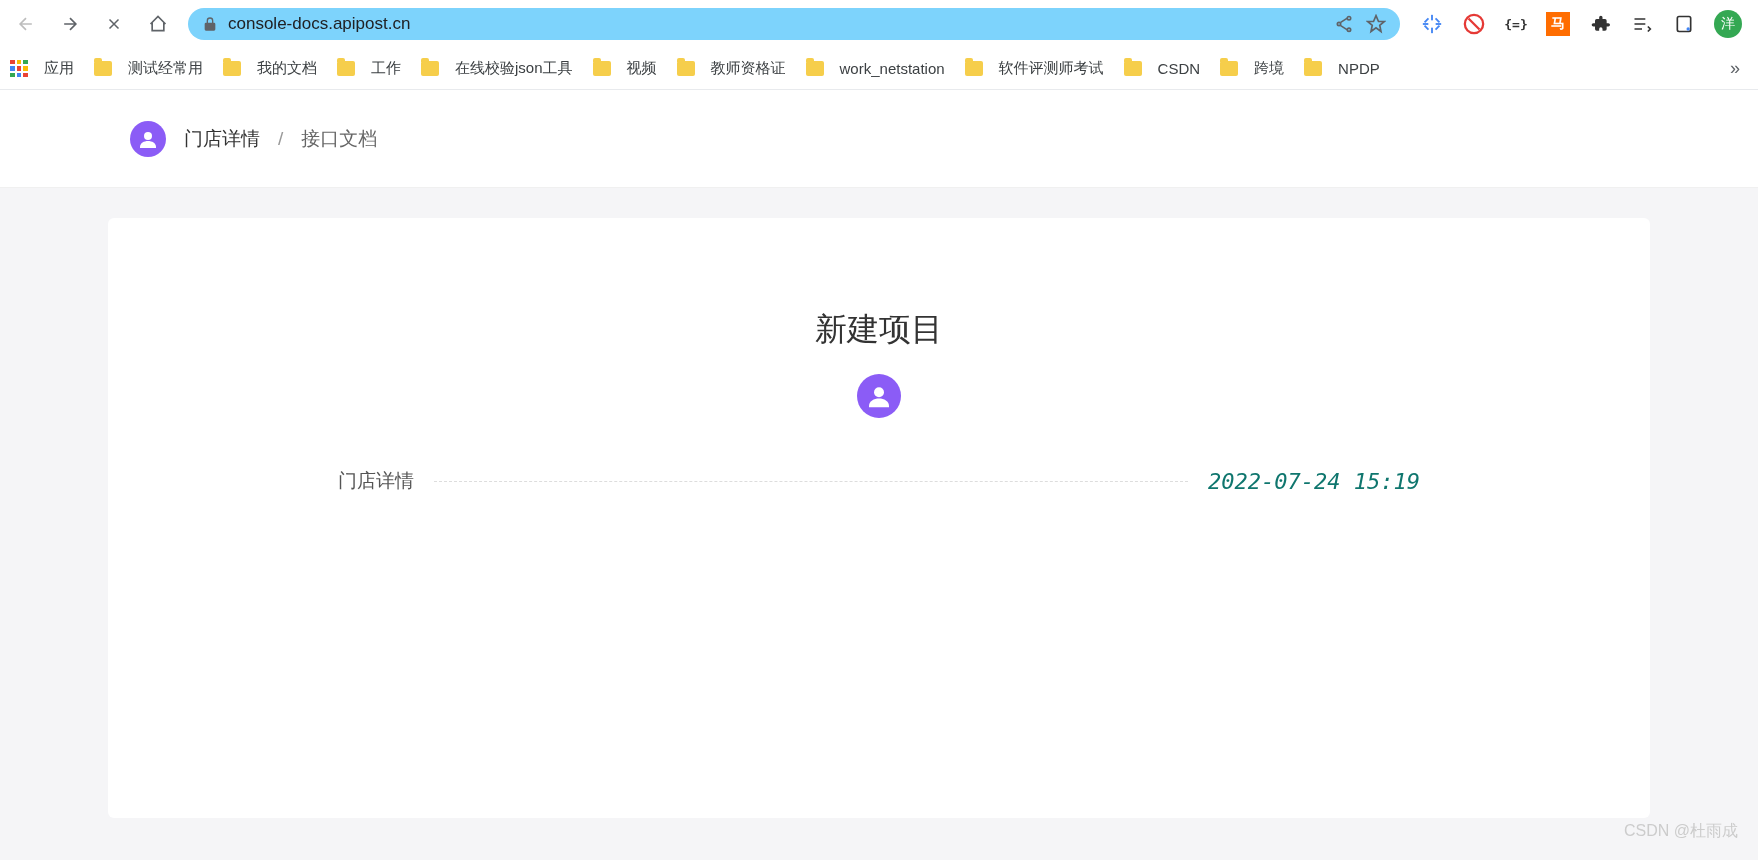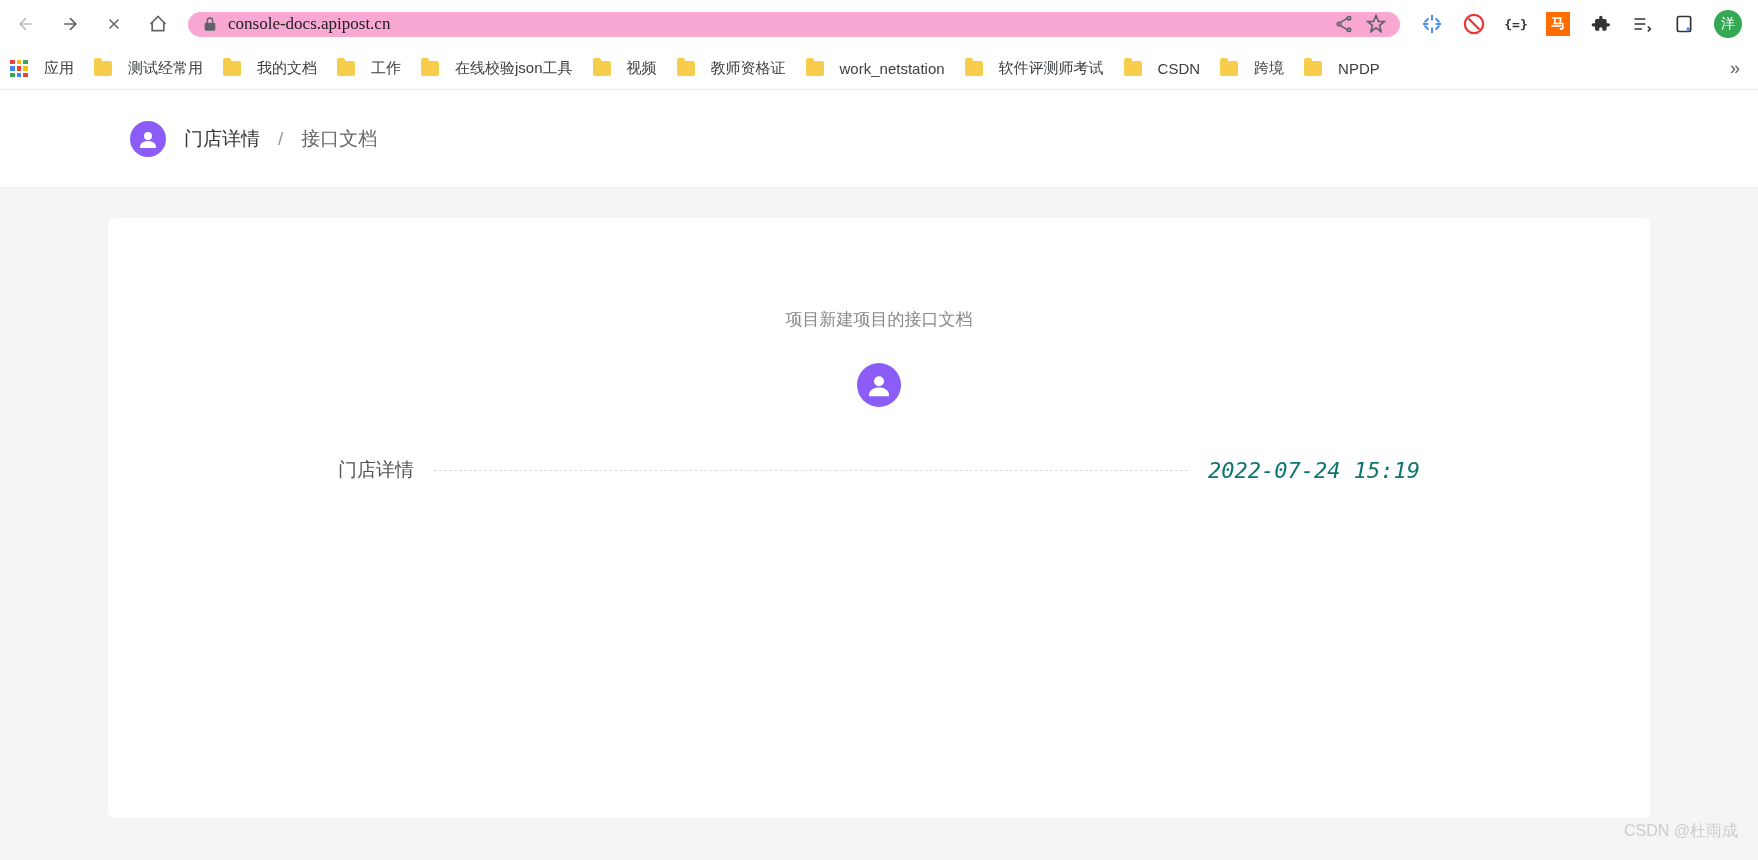--- a/index.html
+++ b/index.html
@@ -2,21 +2,21 @@
 <html><head>
   <meta charset="utf-8">
   <style>
     * { margin: 0; padding: 0; box-sizing: border-box; }
     body { font-family: -apple-system, BlinkMacSystemFont, "Segoe UI", "Microsoft YaHei", sans-serif; background: #fff; width: 1758px; }
     
     
     .browser-toolbar { display: flex; align-items: center; height: 48px; padding: 0 8px; gap: 8px; }
     .nav-btn { width: 36px; height: 36px; display: flex; align-items: center; justify-content: center; color: #5f6368; border-radius: 50%; cursor: pointer; }
     .nav-btn.disabled { color: #bdbdbd; cursor: default; }
-    .url-bar { flex: 1; height: 25px; background: #f9a8d4; border-radius: 18px; display: flex; align-items: center; padding: 0 14px; gap: 10px; color: #202124; font-size: 17px; margin: 0 4px; font-family: Liberation Serif, serif; }
+    .url-bar { flex: 1; height: 32px; background: #7dd3fc; border-radius: 18px; display: flex; align-items: center; padding: 0 14px; gap: 10px; color: #202124; font-size: 17px; margin: 0 4px; }
     .url-path { color: #5f6368; }
     .url-actions { display: flex; align-items: center; gap: 12px; margin-left: auto; color: #5f6368; }
     .ext-icons { display: flex; align-items: center; gap: 18px; padding: 0 8px; }
     .ext-icon { width: 24px; height: 24px; display: flex; align-items: center; justify-content: center; }
     .profile-badge { width: 28px; height: 28px; border-radius: 50%; background: #34a853; color: #fff; display: flex; align-items: center; justify-content: center; font-size: 14px; }
     
     
     .bookmarks-bar { display: flex; align-items: center; height: 42px; padding: 0 10px; gap: 20px; border-bottom: 1px solid #e8eaed; font-size: 15px; color: #3c4043; }
     .apps-icon { width: 18px; height: 18px; display: grid; grid-template-columns: repeat(3,1fr); grid-template-rows: repeat(3,1fr); gap: 2px; }
     .apps-icon span { background: #ea4335; }
@@ -213,21 +213,21 @@
         <path d="M4 20c0-4 4-6 8-6s8 2 8 6v1H4z"></path>
       </svg>
   </div>
   <span>门店详情</span>
   <span class="breadcrumb-sep">/</span>
   <span class="breadcrumb-current">接口文档</span>
 </div>
 
 <div class="page-body">
   <div class="card">
-    <div class="card-subtitle">项目新建项目的接口文档</div>
+    <h1 class="card-title">新建项目</h1>
     <div class="avatar-lg">
       <svg width="30" height="30" viewBox="0 0 24 24" fill="#fff">
           <circle cx="12" cy="9" r="4"></circle>
           <path d="M4 20c0-4 4-6 8-6s8 2 8 6v1H4z"></path>
         </svg>
     </div>
     <div class="section-row">
       <span class="section-label">门店详情</span>
       <div class="section-divider"></div>
       <span class="section-time">2022-07-24 15:19</span>

